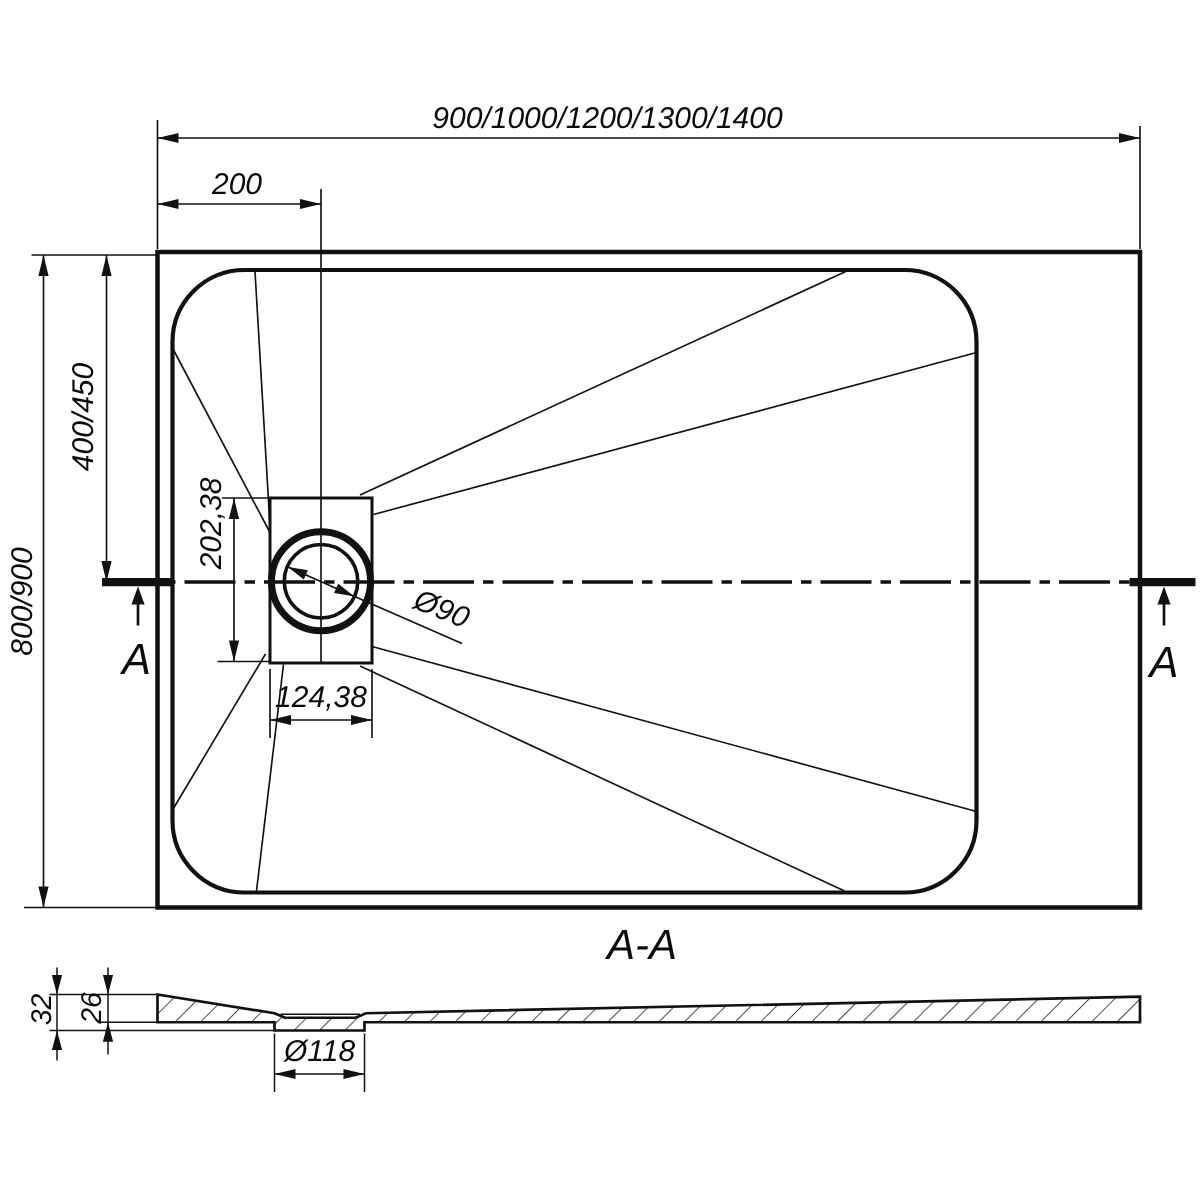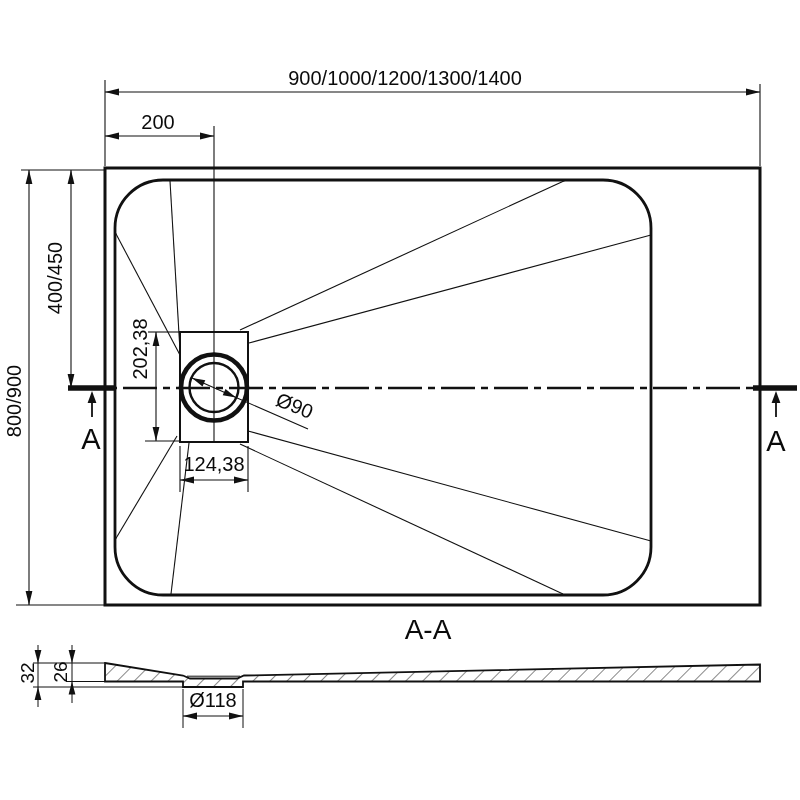--- a/index.html
+++ b/index.html
@@ -6,20 +6,21 @@
     margin: 0;
     padding: 0;
     background: #ffffff;
   }
   .canvas {
     position: relative;
     width: 800px;
     height: 800px;
     background: #ffffff;
     font-family: "Liberation Sans", "DejaVu Sans", sans-serif;
+    font-style: italic;
   }
   svg text {
     fill: #0a0a0a;
     font-family: "Liberation Sans", "DejaVu Sans", sans-serif;
   }
   .dim-text  { font-size: 20px; }
   .dim-text-s{ font-size: 19px; }
   .marker-text { font-size: 29px; }
   .title-text  { font-size: 28px; }
 </style>

